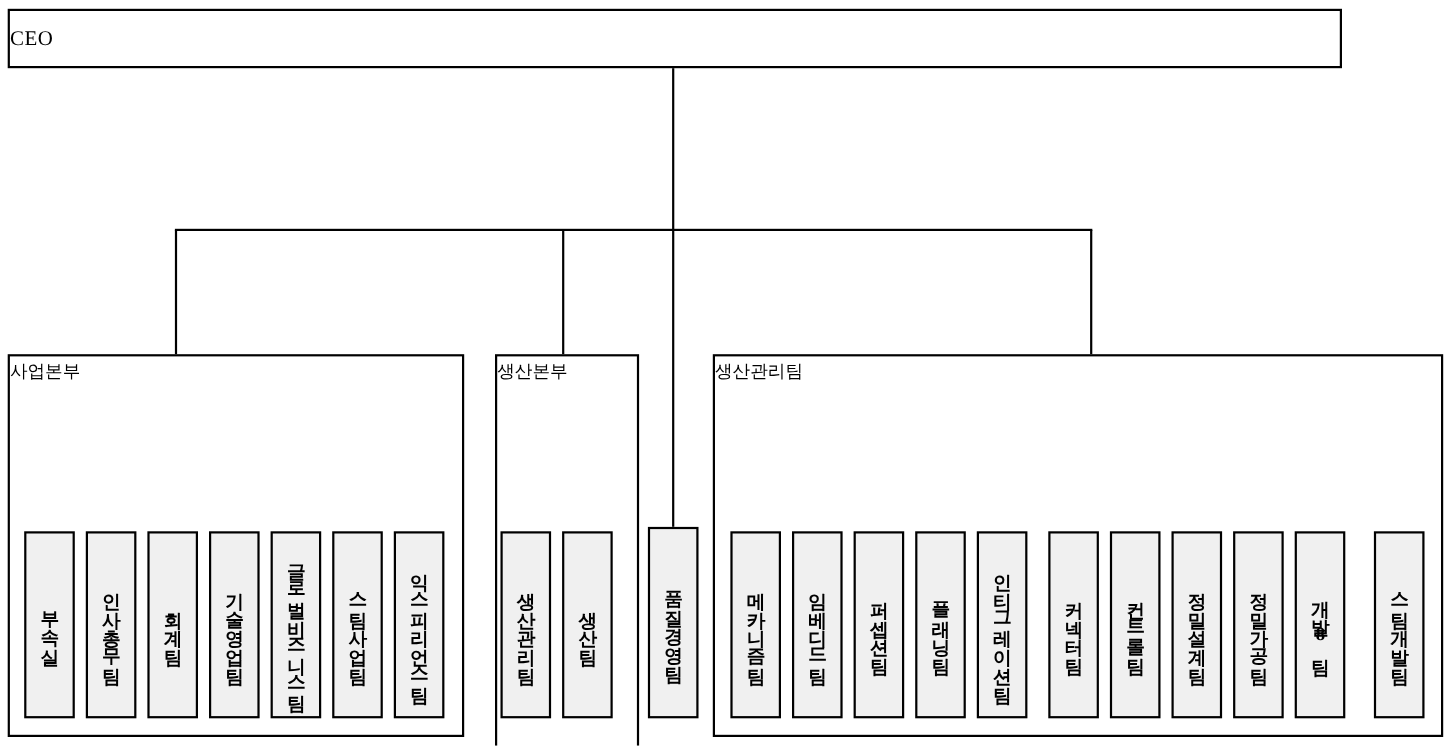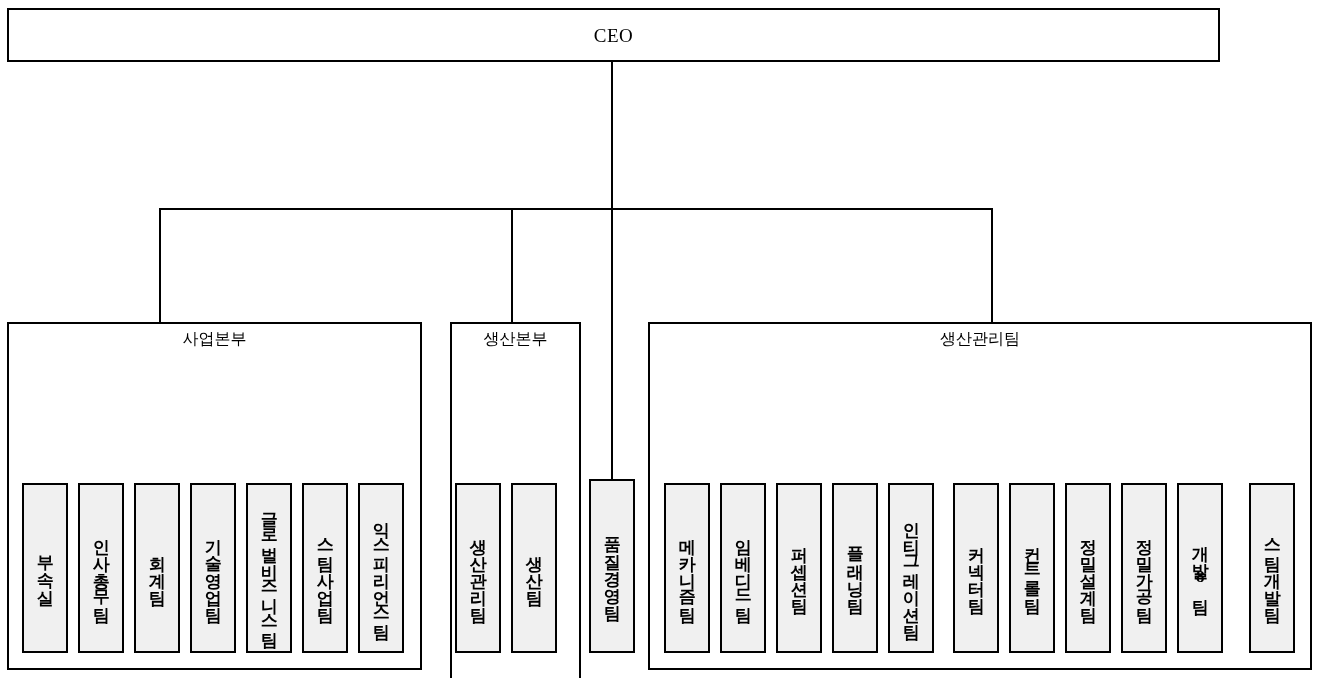--- a/index.html
+++ b/index.html
@@ -21,36 +21,36 @@
   
   .box {
     position: absolute;
     box-sizing: border-box;
     border: 2px solid #000000;
     background: #ffffff;
   }
   .ceo-box {
     display: flex;
     align-items: center;
-    justify-content: center;
+    justify-content: flex-start;
   }
   .ceo-label {
     font-size: 19px;
     line-height: 1;
     letter-spacing: .5px;
   }
   .division-box {
     background: #ffffff;
   }
   .division-label {
     position: absolute;
     top: 6px;
     left: 0;
     width: 100%;
-    text-align: center;
+    text-align: left;
     font-size: 16px;
     font-weight: 400;
     line-height: 1.1;
   }
   
   .team-box {
     position: absolute;
     box-sizing: border-box;
     border: 2px solid #000000;
     background: #f0f0f0;

